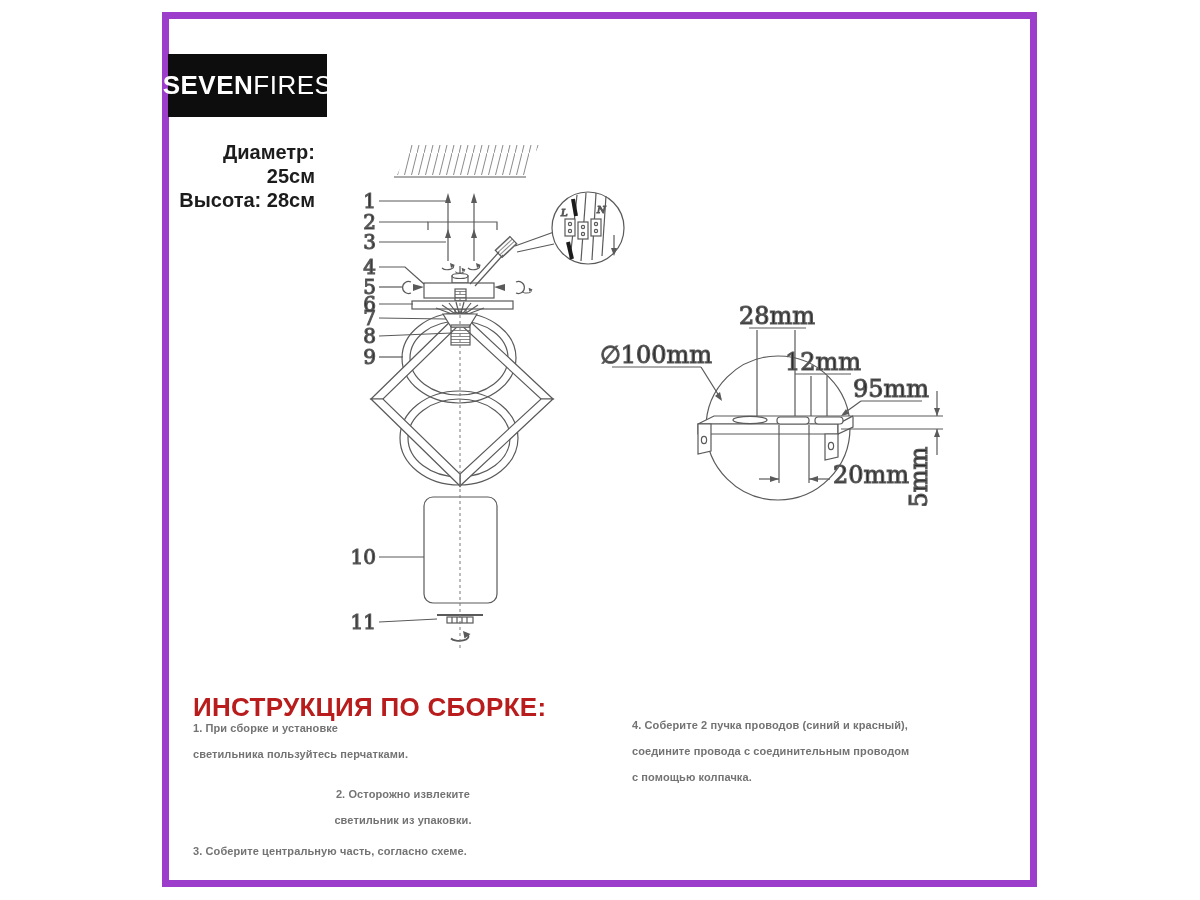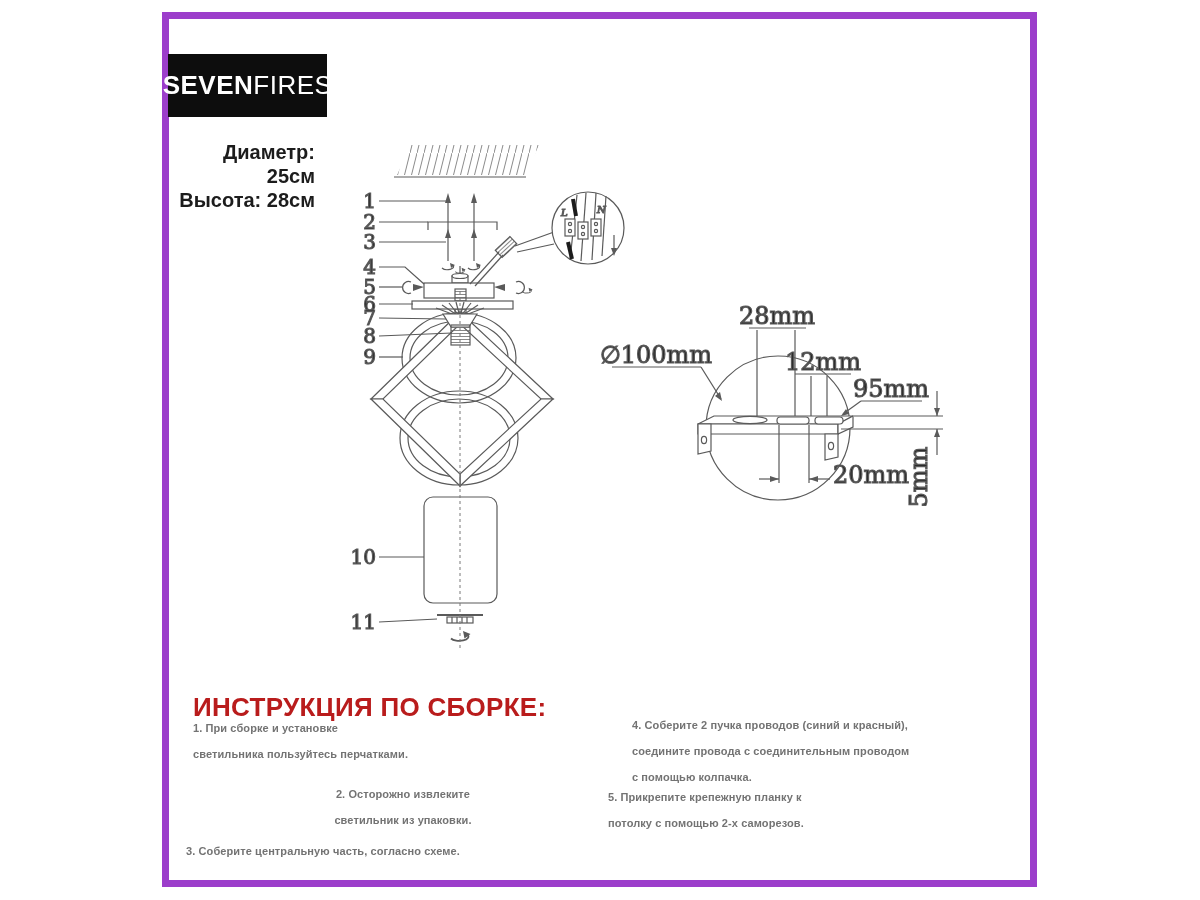--- a/index.html
+++ b/index.html
@@ -15,21 +15,21 @@
   .title{position:absolute;left:372px;top:47px;font-size:34px;line-height:38px;
          font-weight:700;letter-spacing:1px;color:#1b1b1d;white-space:pre-line;}
   .specs{position:absolute;left:170px;top:140px;width:145px;text-align:right;
          font-size:20px;line-height:24px;font-weight:700;color:#1c1c1c;}
   .ins-head{position:absolute;left:193px;top:692px;font-size:26px;font-weight:700;
             letter-spacing:.3px;color:#b91c1c;}
   .ins{position:absolute;white-space:pre-line;font-size:11px;line-height:26px;
        font-weight:700;letter-spacing:.1px;color:#737373;}
   .ins.l1{left:193px;top:704px;width:420px;}
   .ins.l2{left:193px;top:770px;width:420px;text-align:center;}
-  .ins.l3{left:186px;top:827px;width:430px;}
+  .ins.l3{left:193px;top:827px;width:430px;}
   .ins.r4{left:632px;top:701px;width:430px;}
   .ins.r5{left:608px;top:773px;width:430px;}
   .ins.r6{left:608px;top:827px;width:430px;}
   svg text{font-family:"DejaVu Serif","Liberation Serif",serif;fill:#2b2b2b;}
   svg .dim{font-size:24px;}
   svg .co{font-size:20px;}
   svg .bal{font-size:10px;font-style:italic;}
   svg line,svg path,svg polyline,svg ellipse,svg circle,svg rect,svg polygon{vector-effect:none;}
 </style>
 </head>
@@ -257,15 +257,13 @@
 
   <div class="ins-head">ИНСТРУКЦИЯ ПО СБОРКЕ:</div>
   <p class="ins l1">1. При сборке и установке
 светильника пользуйтесь перчатками.</p>
   <p class="ins l2">2. Осторожно извлеките
 светильник из упаковки.</p>
   <p class="ins l3">3. Соберите центральную часть, согласно схеме.</p>
   <p class="ins r4">4. Соберите 2 пучка проводов (синий и красный),
 соедините провода с соединительным проводом
 с помощью колпачка.</p>
-  <p class="ins r5">5. Прикрепите крепежную планку к
-потолку с помощью 2-х саморезов.</p>
 </div>
 
 </body></html>

